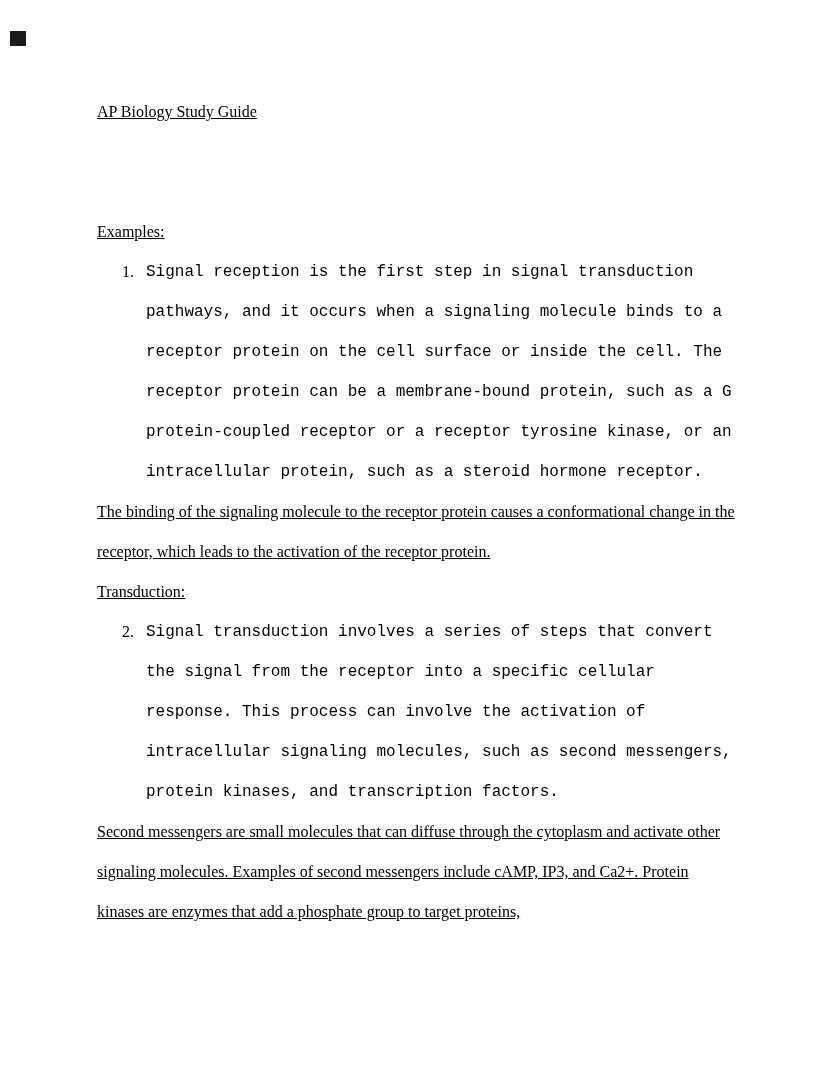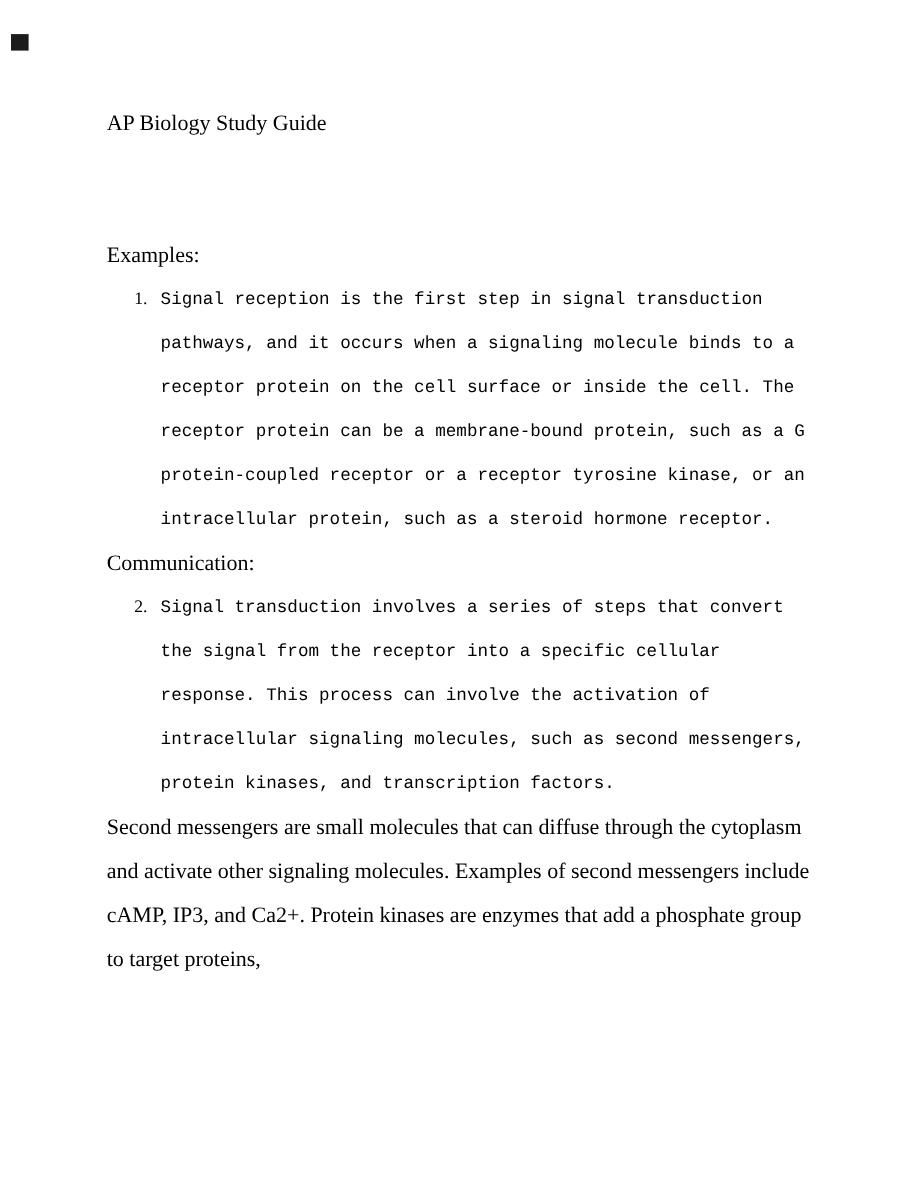--- a/index.html
+++ b/index.html
@@ -27,22 +27,23 @@
   .content {
     position: absolute;
     left: 97px;
     top: 92px;
     width: 640px;
     font-size: 16px;
     line-height: 40px;
   }
   .content p {
     margin: 0;
-    font-size: 20px;
+    font-size: 16px;
     line-height: 40px;
+    text-decoration: underline;
   }
   .blank-line {
     height: 40px;
   }
   .list-item {
     display: flex;
     align-items: flex-start;
   }
   .list-number {
     flex: 0 0 auto;
@@ -73,22 +74,23 @@
     <div class="blank-line"></div>
 
 
     <p>Examples:</p>
 
     <div class="list-item">
       <span class="list-number">1.</span>
       <span class="list-text">Signal reception is the first step in signal transduction pathways, and it occurs when a signaling molecule binds to a receptor protein on the cell surface or inside the cell. The receptor protein can be a membrane-bound protein, such as a G protein-coupled receptor or a receptor tyrosine kinase, or an intracellular protein, such as a steroid hormone receptor.</span>
     </div>
 
+    <p>The binding of the signaling molecule to the receptor protein causes a conformational change in the receptor, which leads to the activation of the receptor protein.</p>
 
-    <p>Communication:</p>
+    <p>Transduction:</p>
 
     <div class="list-item">
       <span class="list-number">2.</span>
       <span class="list-text">Signal transduction involves a series of steps that convert the signal from the receptor into a specific cellular response. This process can involve the activation of intracellular signaling molecules, such as second messengers, protein kinases, and transcription factors.</span>
     </div>
 
     <p>Second messengers are small molecules that can diffuse through the cytoplasm and activate other signaling molecules. Examples of second messengers include cAMP, IP3, and Ca2+. Protein kinases are enzymes that add a phosphate group to target proteins,</p>
 
   </div>
 </div>

